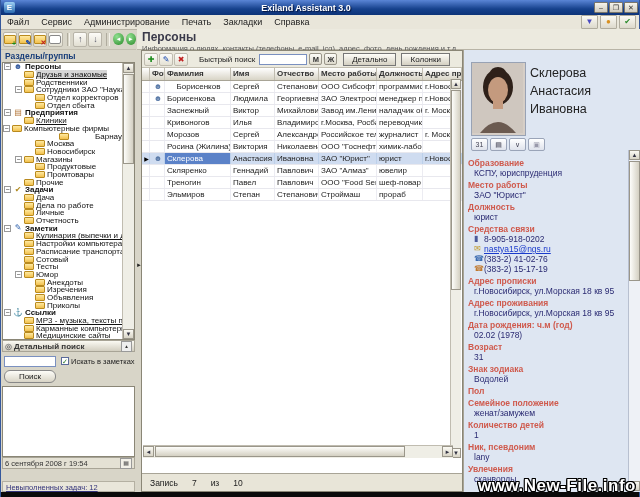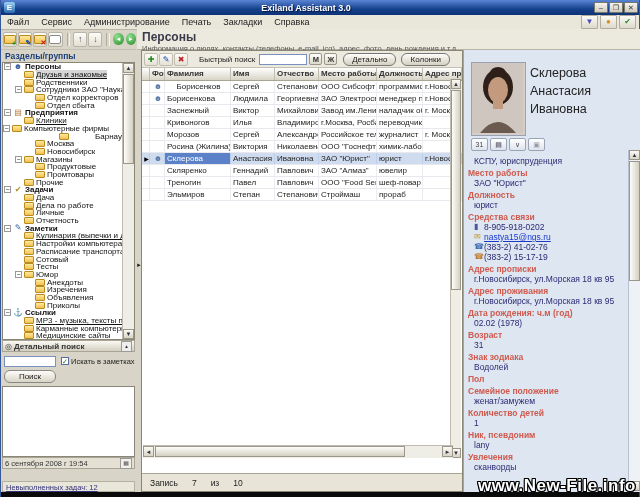--- a/index.html
+++ b/index.html
@@ -70,21 +70,21 @@
   #splitter .sarr{position:absolute;left:0;top:212px;font-size:6px;color:#222;}
 
   
   #table-area{position:absolute;left:140px;top:50px;width:322px;height:442px;background:#fff;border:1px solid #8a8676;box-sizing:border-box;}
   #table-toolbar{height:16px;background:#eceadf;border-bottom:1px solid #c4c0b2;display:flex;align-items:center;padding-left:2px;}
   .ttbtn{width:14px;height:13px;margin-right:1px;border:1px solid #c0bcb0;border-radius:2px;background:linear-gradient(#fdfcf8,#e4e1d4);font-size:8px;line-height:12px;text-align:center;box-sizing:border-box;}
   .i-add{color:#1a8a1a;} .i-edit{color:#1a4ab0;} .i-del{color:#c02020;}
   #qs-label{font-size:8px;color:#222;margin:0 4px 0 10px;}
   #qs-input{width:48px;height:11px;border:1px solid #7a90c0;background:#fff;box-sizing:border-box;}
   .gbtn{width:13px;height:12px;margin-left:2px;border:1px solid #9a968a;border-radius:2px;background:linear-gradient(#fdfcf8,#ddd9cc);font-size:7.5px;font-weight:bold;line-height:11px;text-align:center;color:#333;box-sizing:border-box;}
-  .xpbtn{height:13px;padding:0 8px;margin-left:5px;border:1px solid #777;border-radius:6px;background:linear-gradient(#fefdf8,#d4d0c2);font-size:8px;line-height:12px;color:#222;box-sizing:border-box;}
+  .xpbtn{height:13px;padding:0 8px;margin-left:5px;border:1px solid #777;border-radius:0;background:linear-gradient(#fefdf8,#d4d0c2);font-size:8px;line-height:12px;color:#222;box-sizing:border-box;}
   #btn-detail{margin-left:auto;}
   #btn-columns{margin-right:12px;}
 
   #thead{display:flex;height:12px;background:linear-gradient(#ffffff,#d8d4c6);border-bottom:1px solid #a8a496;font-size:8px;font-weight:bold;color:#333;}
   #thead .hc{border-right:1px solid #c0bcb0;padding:1px 0 0 2px;box-sizing:border-box;white-space:nowrap;overflow:hidden;}
   #tbody{position:relative;}
   .trow{display:flex;height:12px;font-size:8px;color:#222;border-bottom:1px solid #e8e8ee;box-sizing:border-box;background:#fff;}
   .trow .tc{border-right:1px solid #ececf2;padding:1px 0 0 2px;box-sizing:border-box;white-space:nowrap;overflow:hidden;line-height:10px;}
   .trow.selected{background:#cfdcf0;}
   .trow.selected .tc{border-right-color:#bcd0ea;}
@@ -551,20 +551,21 @@
       <div>Анастасия</div>
       <div>Ивановна</div>
     </div>
     <div id="photo-btns">
         <div class="pbtn">31</div>
         <div class="pbtn">▤</div>
         <div class="pbtn">∨</div>
         <div class="pbtn dim">▣</div>
       </div>
     <div id="fields">
+        <div class="fheading">Образование</div>
         <div class="fvalue">КСПУ, юриспруденция</div>
         <div class="fheading">Место работы</div>
         <div class="fvalue">ЗАО "Юрист"</div>
         <div class="fheading">Должность</div>
         <div class="fvalue">юрист</div>
         <div class="fheading">Средства связи</div>
         <div class="contact-line">
           <span class="cic c-mobile">▮</span>
           <span>8-905-918-0202</span>
         </div>

